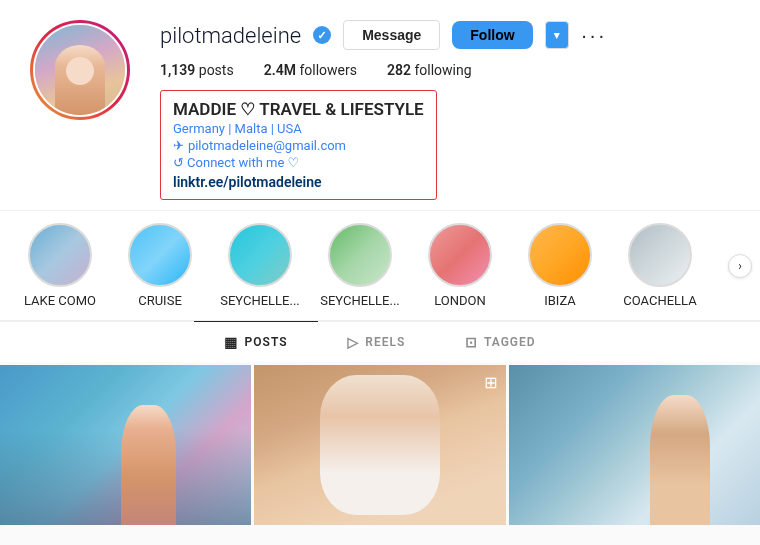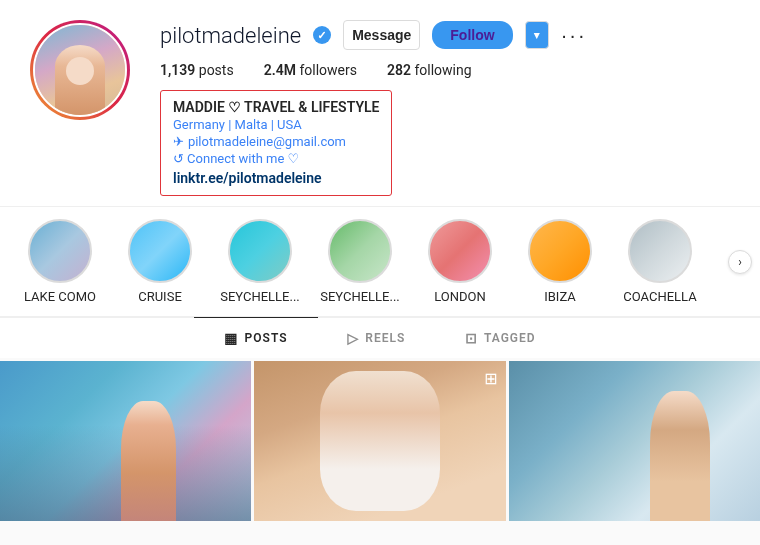--- a/index.html
+++ b/index.html
@@ -106,38 +106,38 @@
     }
 
     .verified-badge::after {
       content: '✓';
       color: white;
       font-size: 11px;
       font-weight: bold;
     }
 
     .btn-message {
-      padding: 6px 8px;
+      padding: 6px 18px;
       border: 1px solid #dbdbdb;
       border-radius: 4px;
       background: #fff;
       font-size: 14px;
       font-weight: 600;
       color: #262626;
       cursor: pointer;
     }
 
     .btn-follow {
       padding: 6px 18px;
       border: none;
-      border-radius: 13px;
+      border-radius: 8px;
       background: #3897f0;
       font-size: 14px;
       font-weight: 600;
-      color: #4c1d95;
+      color: #000000;
       cursor: pointer;
     }
 
     .btn-dropdown {
       padding: 6px 8px;
       border: 1px solid #dbdbdb;
       border-radius: 4px;
       background: #3897f0;
       color: #fff;
       cursor: pointer;
@@ -170,21 +170,21 @@
 
     .bio-box {
       border: 1px solid #e0353a;
       border-radius: 3px;
       padding: 8px 12px;
       display: inline-block;
       max-width: 350px;
     }
 
     .bio-name {
-      font-size: 14px;
+      font-size: 17px;
       font-weight: 600;
       margin-bottom: 2px;
     }
 
     .bio-line {
       font-size: 13px;
       color: #3b82f6;
       margin-bottom: 2px;
       display: flex;
       align-items: center;

